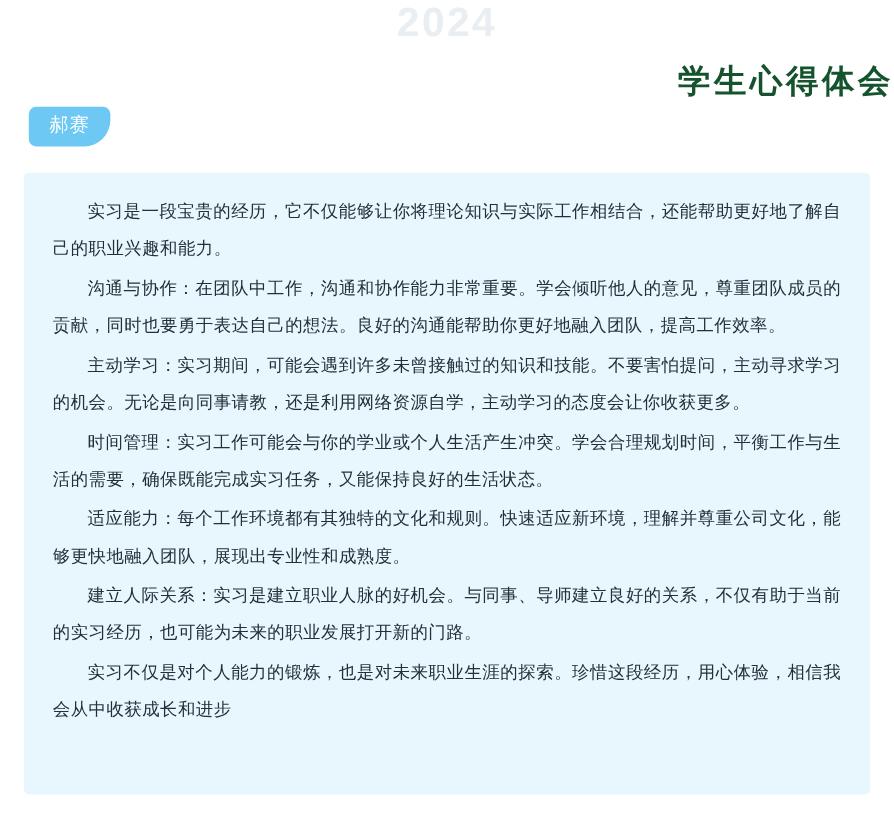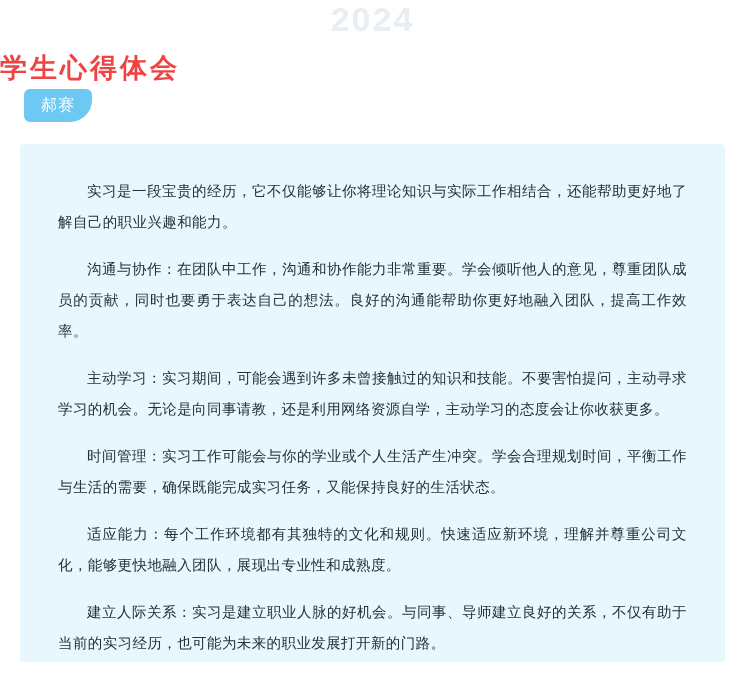--- a/index.html
+++ b/index.html
@@ -31,24 +31,24 @@
     color: #e9eef2;
     letter-spacing: 2px;
     line-height: 1;
     user-select: none;
   }
   .title {
     position: absolute;
     top: 34px;
     left: 0;
     width: 745px;
-    text-align: left;
+    text-align: right;
     font-size: 27px;
     font-weight: bold;
-    color: #ef4444;
+    color: #14532d;
     letter-spacing: 3px;
     line-height: 1.2;
   }
   .tag {
     position: absolute;
     top: 89px;
     left: 24px;
     background: #6dc8f3;
     color: #ffffff;
     font-size: 16px;
@@ -68,21 +68,21 @@
     border-radius: 4px;
     box-sizing: border-box;
     padding: 16px 22px 16px 22px;
     overflow: hidden;
   }
   .para {
     font-size: 14.5px;
     color: #22303a;
     line-height: 31px;
     text-indent: 2em;
-    margin: 16px;
+    margin: 2px;
     text-align: justify;
     letter-spacing: 0.4px;
   }
 </style>
 </head>
 <body>
 
 <div class="page">
 
   <div class="watermark-year">2024</div>

